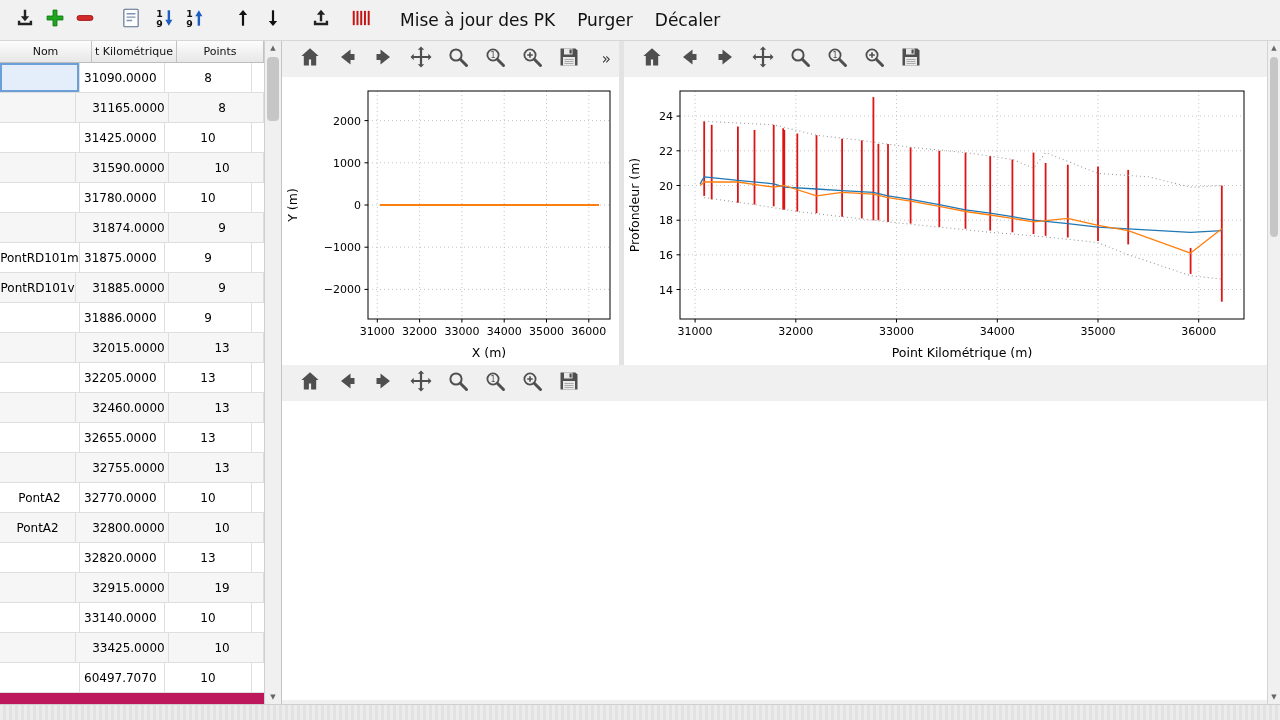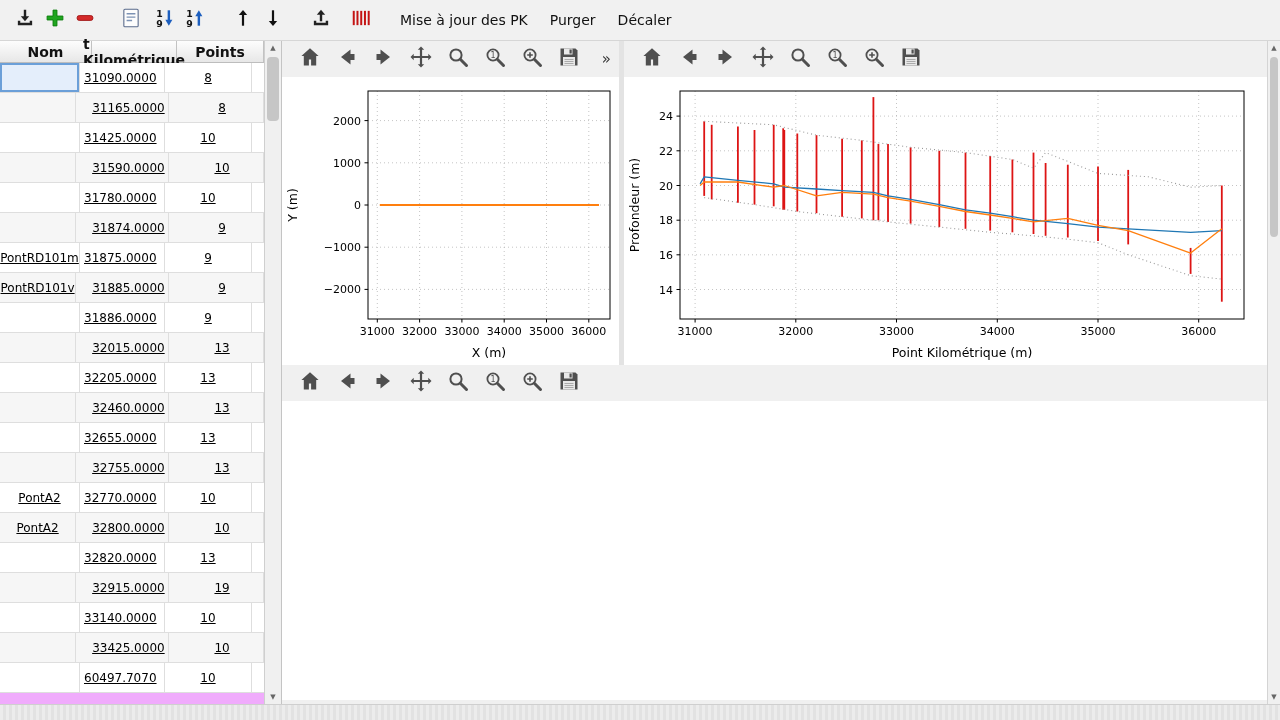--- a/index.html
+++ b/index.html
@@ -2,30 +2,30 @@
 <html><head>
 <meta charset="utf-8">
 <style>
   html,body{margin:0;padding:0;background:#f0f0f0;font-family:"DejaVu Sans",sans-serif;}
   .app{width:1280px;height:720px;display:flex;flex-direction:column;background:#f0f0f0;overflow:hidden;}
   
   .toolbar{height:40px;flex:0 0 40px;display:flex;align-items:center;background:#f1f1f1;border-bottom:1px solid #d6d6d6;padding-left:10px;}
   .tb-icons{display:flex;align-items:center;}
   .tb-btn{width:30px;height:30px;display:flex;align-items:center;justify-content:center;border-radius:3px;cursor:default;}
   .tb-texts{display:flex;align-items:center;margin-left:10px;}
-  .tb-text{font-size:14px;color:#111;padding:5px 8px;margin-left:6px;white-space:nowrap;}
+  .tb-text{font-size:17px;color:#111;padding:5px 8px;margin-left:6px;white-space:nowrap;}
   
   .content{flex:1;display:flex;min-height:0;}
   
   .table-panel{width:281px;flex:0 0 281px;background:#f0f0f0;border-right:1px solid #c4c4c4;display:flex;}
   .t-main{width:264px;display:flex;flex-direction:column;background:#fff;}
   .t-header{height:21px;flex:0 0 21px;display:flex;background:linear-gradient(#fdfdfd,#e7e7e7);border-bottom:1px solid #bdbdbd;}
-  .t-hcell{font-size:14px;color:#111;display:flex;align-items:center;justify-content:center;border-right:1px solid #c2c2c2;box-sizing:border-box;font-weight:bold;}
+  .t-hcell{font-size:11px;color:#111;display:flex;align-items:center;justify-content:center;border-right:1px solid #c2c2c2;box-sizing:border-box;}
   .c0{width:92px;} .c1{width:85px;} .c2{width:87px;}
-  .t-body{flex:1;overflow:hidden;background:#f0abfc;text-decoration:underline;}
+  .t-body{flex:1;overflow:hidden;background:#be185d;}
   .t-row{height:30px;display:flex;background:#fff;border-bottom:1px solid #dedede;box-sizing:border-box;}
   .t-row.alt{background:#f6f6f6;gap:12px;}
   .t-cell{font-size:12px;color:#000;display:flex;align-items:center;border-right:1px solid #dedede;box-sizing:border-box;overflow:hidden;white-space:nowrap;}
   .cell-nom{width:80px;justify-content:center;}
   .cell-pk{width:85px;padding-left:4px;}
   .cell-points{width:87px;justify-content:center;}
   .selected{background:#e4eefb;box-shadow:inset 0 0 0 2px #6b9fd8;}
   
   .t-scroll{width:16px;background:#f0f0f0;border-left:1px solid #cfcfcf;display:flex;flex-direction:column;align-items:center;}
   .sb-arrow{font-size:7px;color:#666;height:14px;display:flex;align-items:center;justify-content:center;width:100%;}

